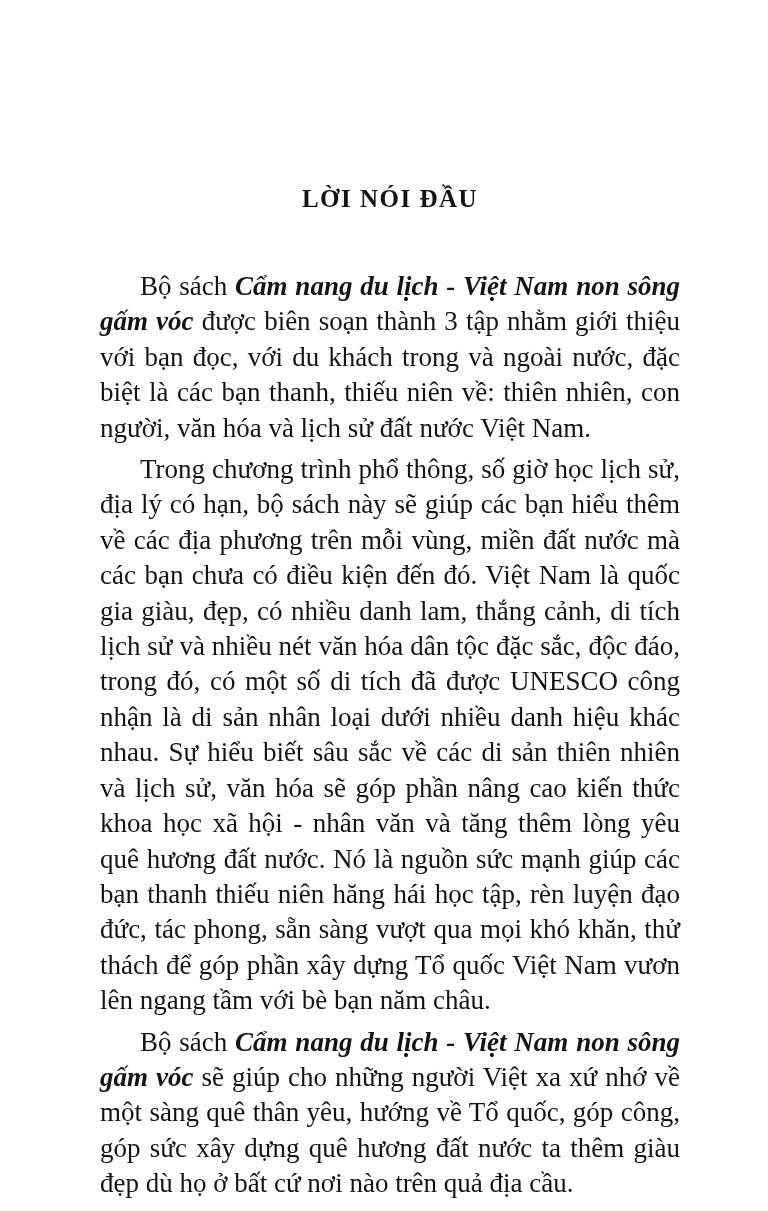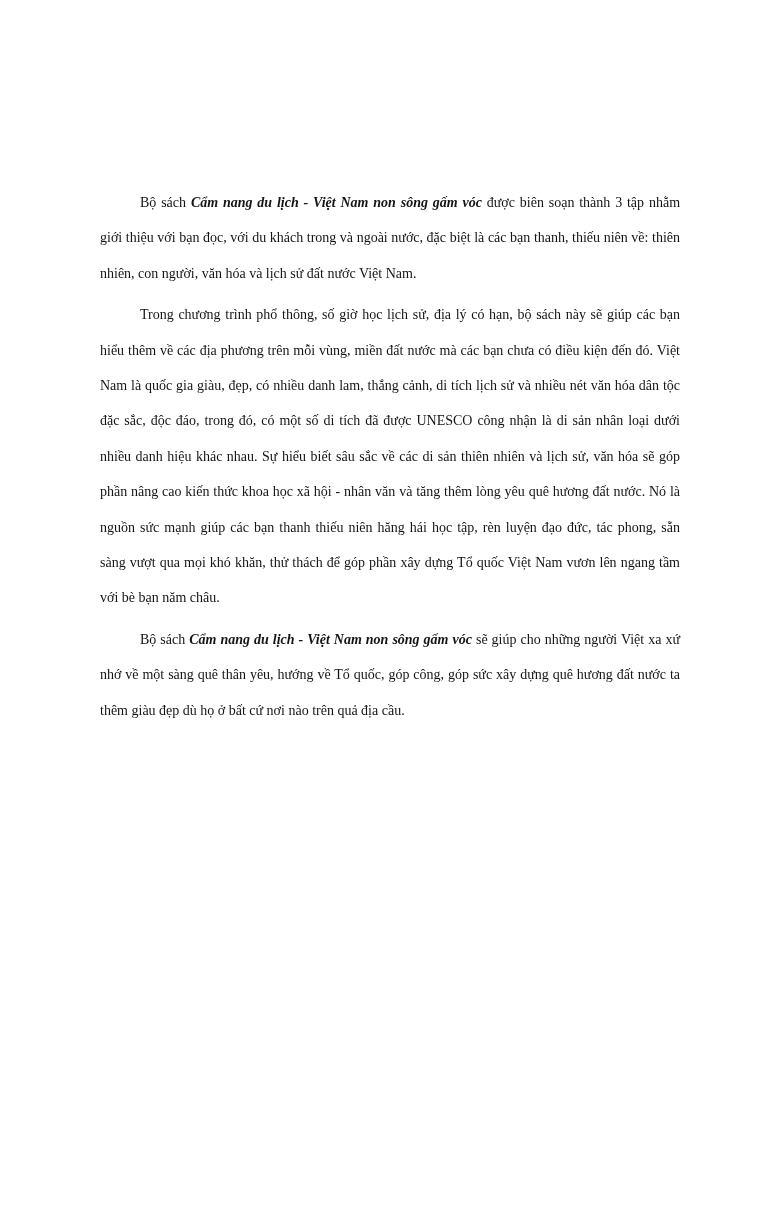--- a/index.html
+++ b/index.html
@@ -23,34 +23,35 @@
   }
   .page-title {
     text-align: center;
     font-weight: bold;
     font-size: 25px;
     letter-spacing: 1.5px;
     margin: 0 0 56px 0;
     color: #141414;
   }
   .body-text p {
-    font-size: 14px;
+    font-size: 27px;
     line-height: 35.4px;
     text-align: justify;
     text-indent: 40px;
     margin: 0 0 6px 0;
     color: #141414;
   }
   .bi {
     font-weight: bold;
     font-style: italic;
   }
 </style>
 </head>
 <body>
 
 <div class="page">
+  <h1 class="page-title">LỜI NÓI ĐẦU</h1>
   <div class="body-text">
       <p><span>Bộ sách </span><span class="bi">Cẩm nang du lịch - Việt Nam non sông gấm vóc</span><span> được biên soạn thành 3 tập nhằm giới thiệu với bạn đọc, với du khách trong và ngoài nước, đặc biệt là các bạn thanh, thiếu niên về: thiên nhiên, con người, văn hóa và lịch sử đất nước Việt Nam.</span></p>
       <p><span>Trong chương trình phổ thông, số giờ học lịch sử, địa lý có hạn, bộ sách này sẽ giúp các bạn hiểu thêm về các địa phương trên mỗi vùng, miền đất nước mà các bạn chưa có điều kiện đến đó. Việt Nam là quốc gia giàu, đẹp, có nhiều danh lam, thắng cảnh, di tích lịch sử và nhiều nét văn hóa dân tộc đặc sắc, độc đáo, trong đó, có một số di tích đã được UNESCO công nhận là di sản nhân loại dưới nhiều danh hiệu khác nhau. Sự hiểu biết sâu sắc về các di sản thiên nhiên và lịch sử, văn hóa sẽ góp phần nâng cao kiến thức khoa học xã hội - nhân văn và tăng thêm lòng yêu quê hương đất nước. Nó là nguồn sức mạnh giúp các bạn thanh thiếu niên hăng hái học tập, rèn luyện đạo đức, tác phong, sẵn sàng vượt qua mọi khó khăn, thử thách để góp phần xây dựng Tổ quốc Việt Nam vươn lên ngang tầm với bè bạn năm châu.</span></p>
       <p><span>Bộ sách </span><span class="bi">Cẩm nang du lịch - Việt Nam non sông gấm vóc</span><span> sẽ giúp cho những người Việt xa xứ nhớ về một sàng quê thân yêu, hướng về Tổ quốc, góp công, góp sức xây dựng quê hương đất nước ta thêm giàu đẹp dù họ ở bất cứ nơi nào trên quả địa cầu.</span></p>
     </div>
 </div>
 
 </body></html>

